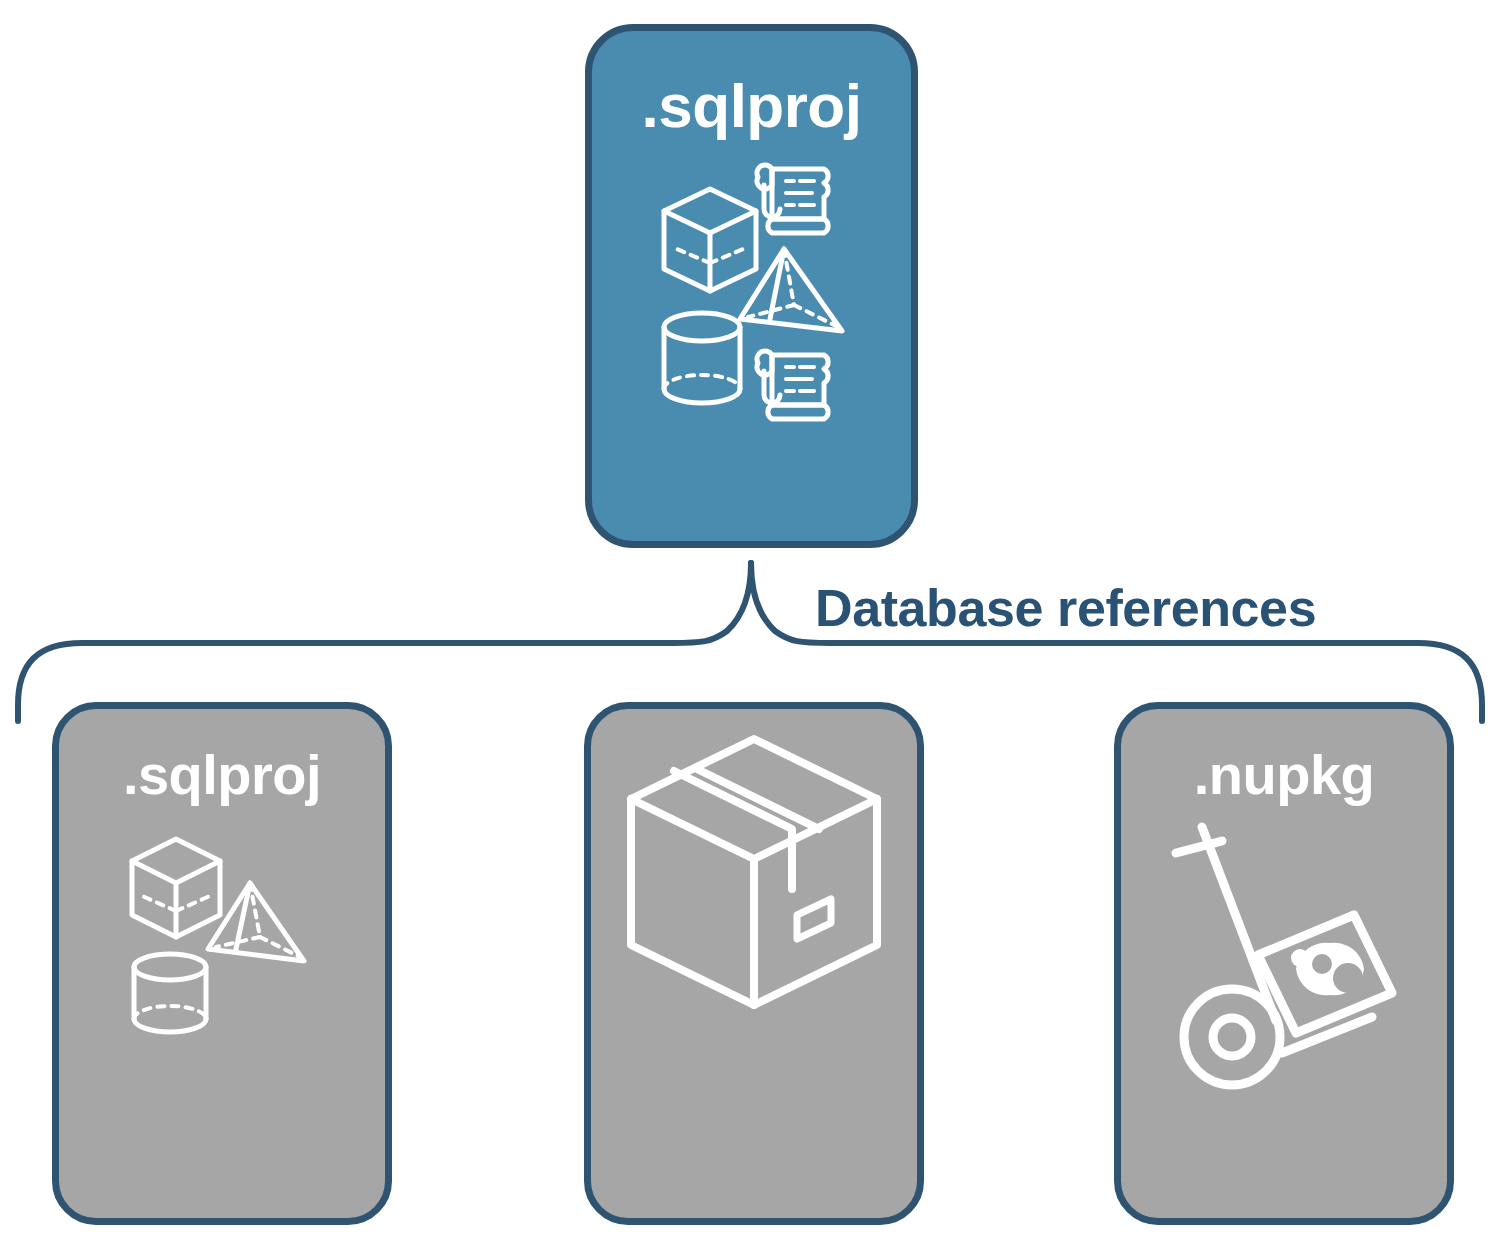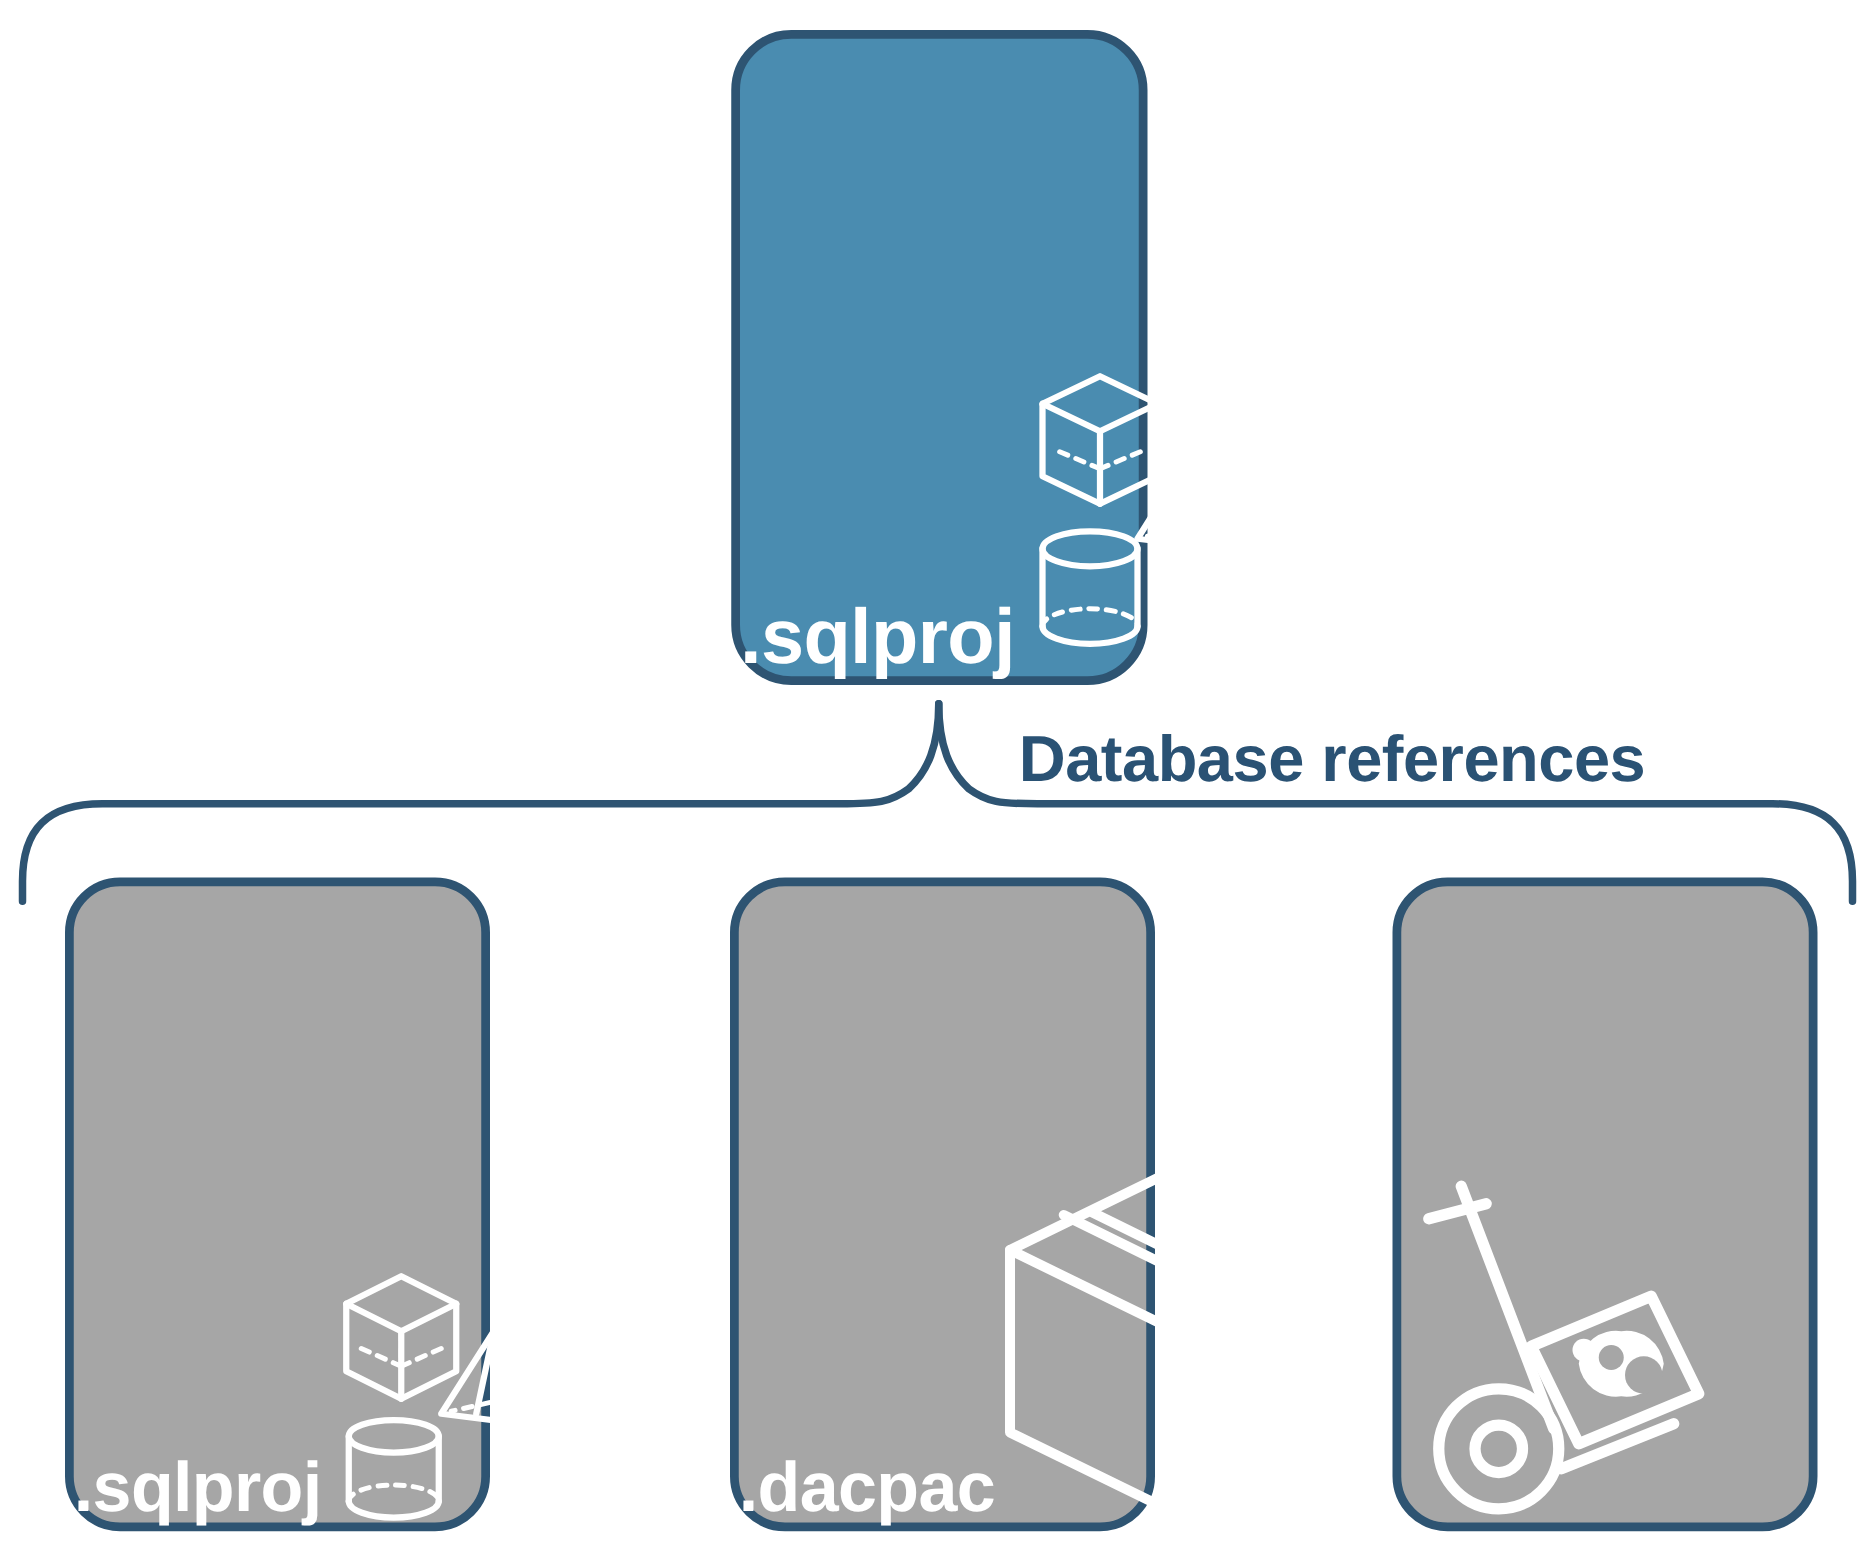--- a/index.html
+++ b/index.html
@@ -18,22 +18,22 @@
     position: absolute;
     left: 0; top: 0;
     width: 1500px;
     height: 1250px;
   }
   .card {
     position: absolute;
     box-sizing: border-box;
     border-style: solid;
     display: flex;
-    flex-direction: row;
-    align-items: flex-end;
+    flex-direction: column;
+    align-items: center;
   }
   .card-title {
     color: #ffffff;
     font-weight: bold;
     letter-spacing: -0.5px;
     line-height: 1;
     user-select: none;
   }
   .card-art {
     position: relative;
@@ -205,40 +205,40 @@
           <path d="M22 146 v52"></path>
           <path d="M94 146 v52"></path>
           <path d="M22 198 a36 13 0 0 0 72 0"></path>
           <path d="M22 198 a36 13 0 0 1 72 0" stroke-dasharray="7 7" stroke-width="4"></path>
         </g>
       </svg>
     </div>
   </div>
 
   <div class="card gray-card" id="card-dacpac">
-    <div class="card-title">.dacpac</div>
     <div class="card-art">
       <svg viewBox="0 0 270 290" width="270" height="290" fill="none" stroke="#ffffff" stroke-width="8" stroke-linecap="round" stroke-linejoin="round">
         <g>
 
           <path d="M135 12 L258 72 L258 218 L135 278 L12 218 L12 72 Z"></path>
 
           <path d="M12 72 L135 132 L258 72"></path>
           <path d="M135 132 L135 278"></path>
 
           <path d="M78 42 L200 102"></path>
           <path d="M173 162 L173 102 L55 44"></path>
 
           <path d="M178 188 L212 172 L212 196 L178 212 Z" stroke-width="7"></path>
         </g>
       </svg>
     </div>
   </div>
 
   <div class="card gray-card" id="card-nupkg">
+    <div class="card-title">.nupkg</div>
     <div class="card-art">
       <svg viewBox="0 0 260 275" width="260" height="275" fill="none" stroke="#ffffff" stroke-width="9" stroke-linecap="round" stroke-linejoin="round">
         <g>
 
           <path d="M22 32 L68 20"></path>
 
           <path d="M48 6 L122 200"></path>
           <path d="M62 2 L134 196" stroke-width="0"></path>
 
           <path d="M128 232 L218 196"></path>

